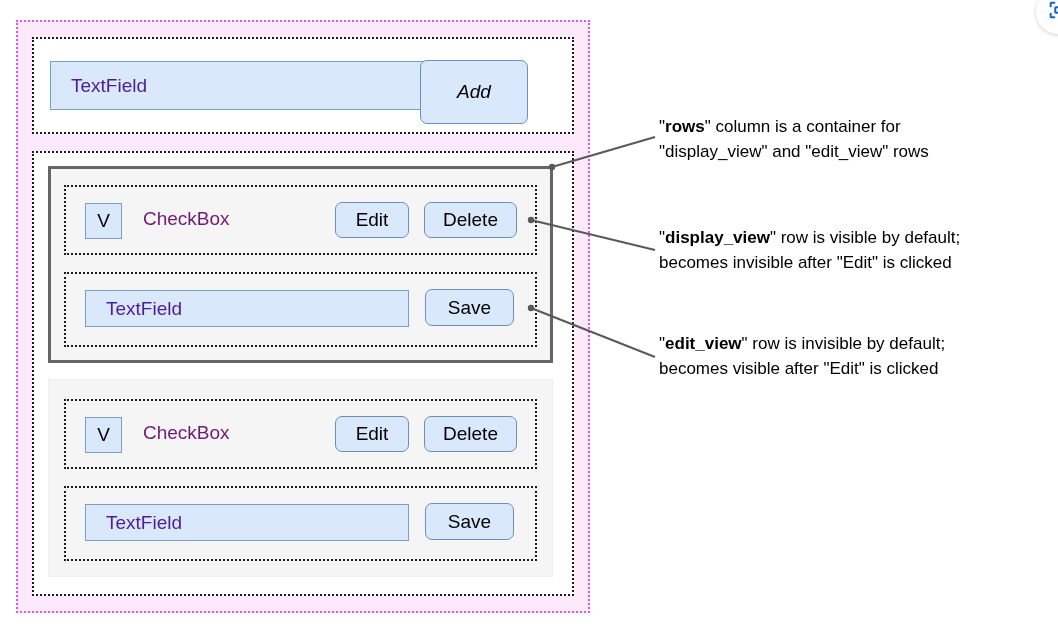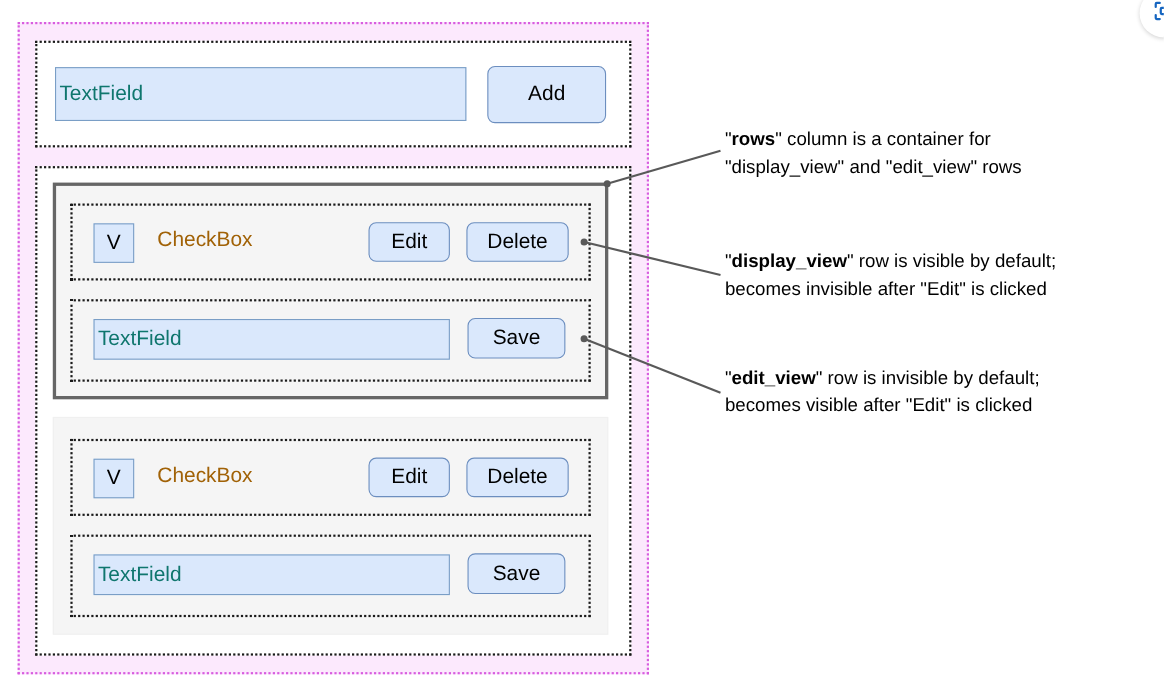--- a/index.html
+++ b/index.html
@@ -79,25 +79,25 @@
   .view-row {
     position: absolute;
     border: 2px dotted #1a1a1a;
     background: transparent;
   }
 
   
   .textfield {
     background: #dae8fc;
     border: 1px solid #7a9ec6;
-    color: #0f766e;
-    font-family: "Liberation Sans", sans-serif;
-    display: flex;
-    align-items: center;
-    padding-left: 3px;
+    color: #4c1d95;
+    font-family: "Liberation Sans", sans-serif;
+    display: flex;
+    align-items: center;
+    padding-left: 20px;
     border-radius: 0;
     white-space: nowrap;
     overflow: hidden;
   }
 
   .btn {
     background: #dae8fc;
     border: 1px solid #6c8ebf;
     border-radius: 7px;
     color: #000000;
@@ -115,30 +115,30 @@
     display: flex;
     align-items: center;
     justify-content: center;
     font-family: "Liberation Sans", sans-serif;
     color: #000000;
     cursor: pointer;
   }
 
   .checkbox-label {
     font-family: "Liberation Sans", sans-serif;
-    color: #a16207;
+    color: #701a75;
     white-space: nowrap;
   }
 
   
   .abs { position: absolute; }
 
   
   #add-textfield { left: 50px; top: 61px; width: 374px; height: 49px; font-size: 19px; }
-  #add-button    { left: 443px; top: 60px; width: 108px; height: 52px; font-size: 19px; }
+  #add-button    { left: 420px; top: 60px; width: 108px; height: 64px; font-size: 19px; font-style: italic; }
 
   
   #row-display-1 { left: 64px; top: 185px; width: 473px; height: 70px; }
   #row-edit-1    { left: 64px; top: 272px; width: 473px; height: 75px; }
   
   #cb-box-1   { left: 85px; top: 203px; width: 37px; height: 36px; font-size: 19px; }
   #cb-label-1 { left: 143px; top: 208px; font-size: 19px; }
   #edit-btn-1 { left: 335px; top: 202px; width: 74px; height: 36px; font-size: 19px; }
   #del-btn-1  { left: 424px; top: 202px; width: 93px; height: 36px; font-size: 19px; }
   #edit-tf-1  { left: 85px; top: 290px; width: 324px; height: 37px; font-size: 19px; }

